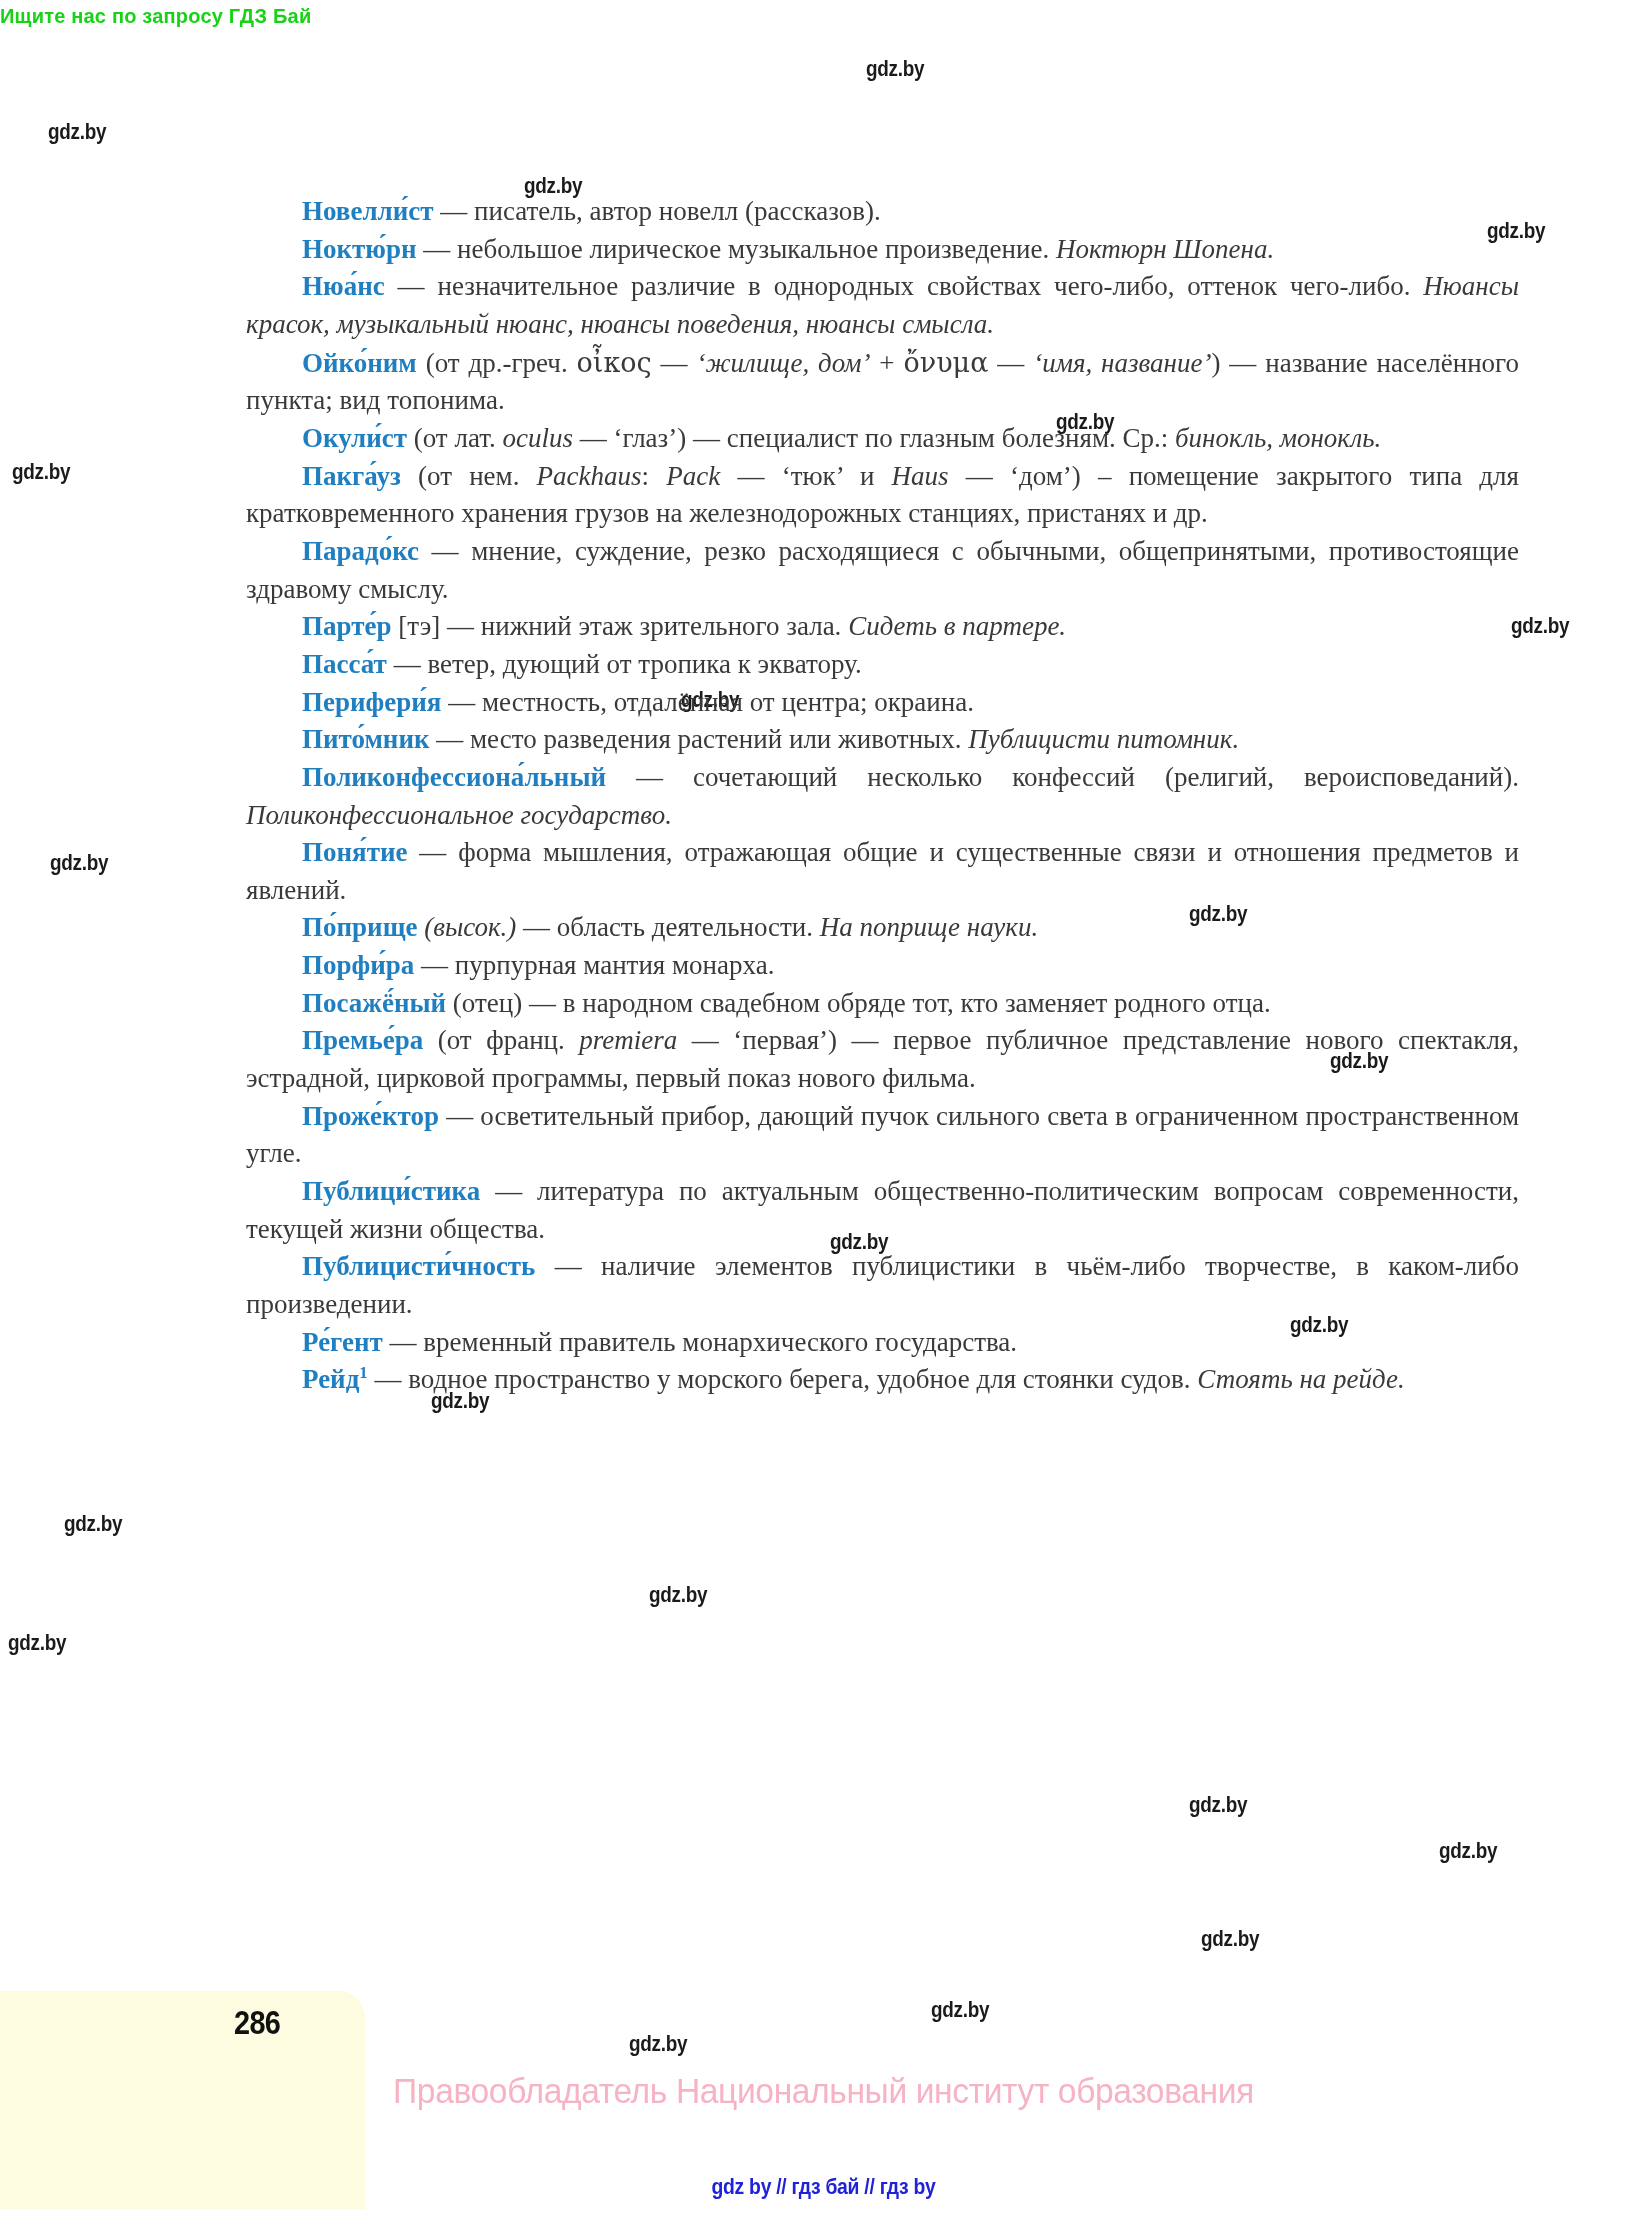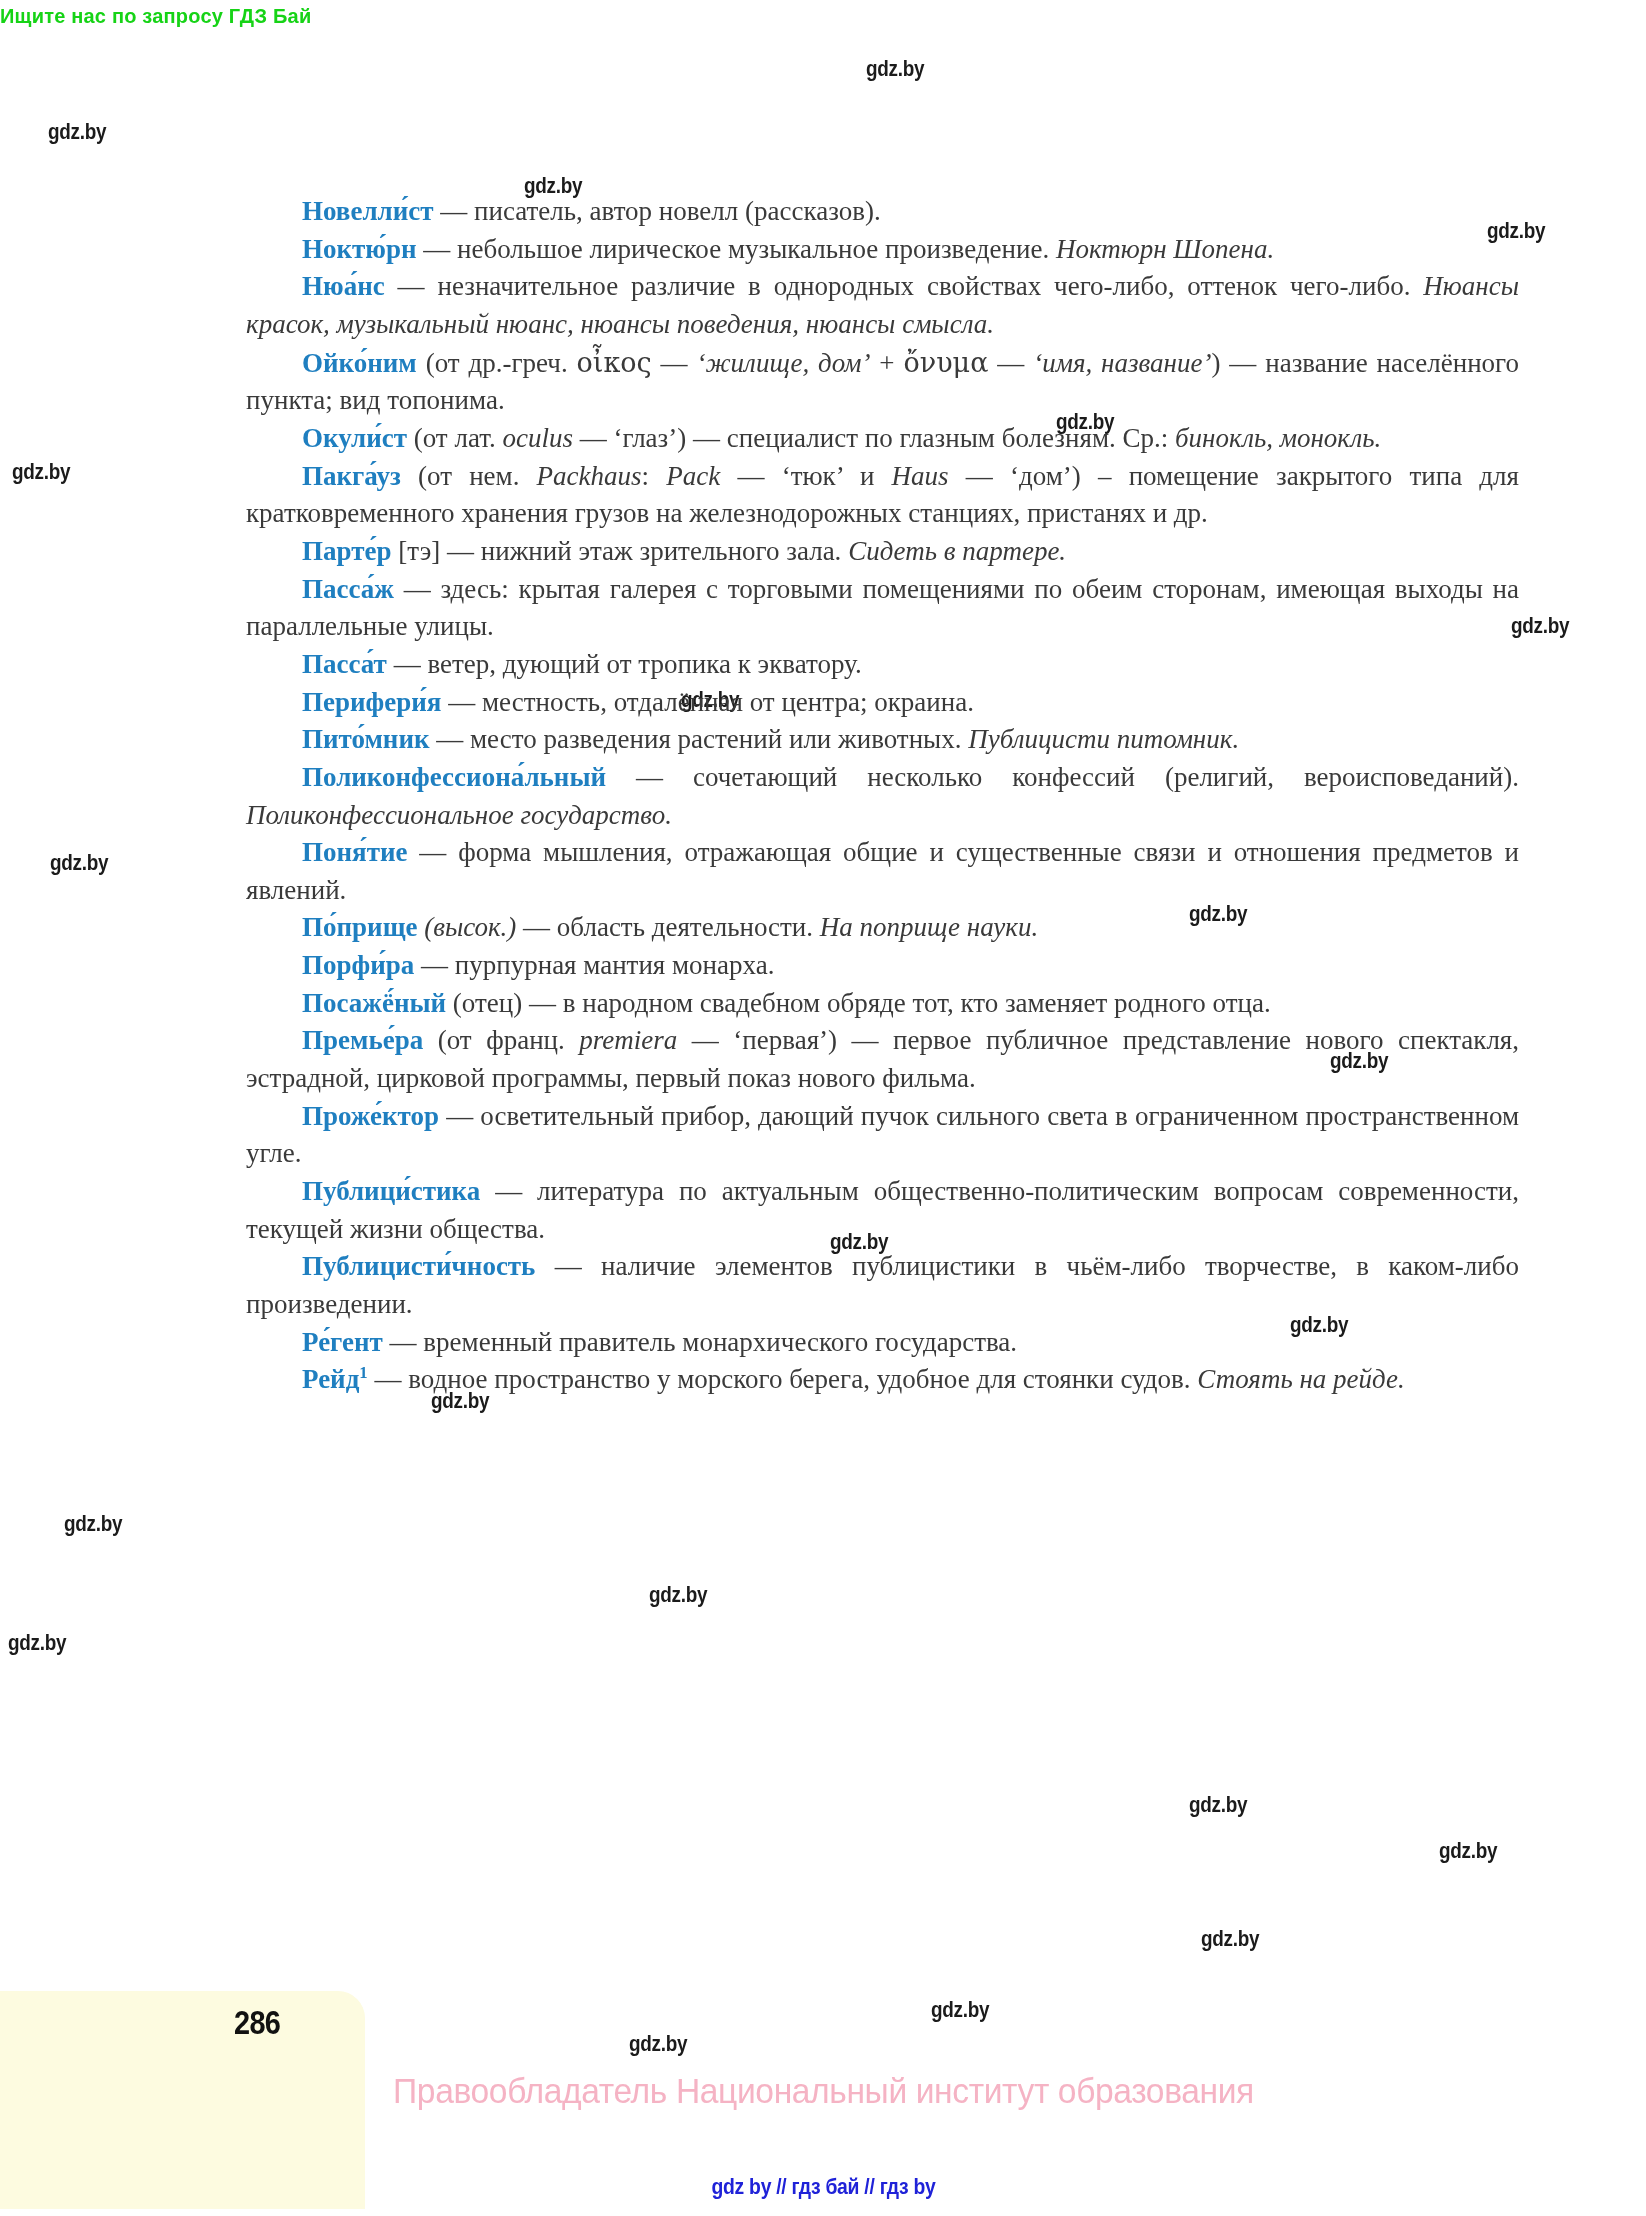--- a/index.html
+++ b/index.html
@@ -178,28 +178,28 @@
     </p>
 
     <p class="entry">
       <span class="hw">Окули́ст</span><span> (от лат. </span><span class="it">oculus</span><span> — ‘глаз’) — </span><span>специалист по глазным болезням. Ср.: </span><span class="it">бинокль, монокль.</span>
     </p>
 
     <p class="entry">
       <span class="hw">Пакга́уз</span><span> (от нем. </span><span class="it">Packhaus</span><span>: </span><span class="it">Pack</span><span> — ‘тюк’ и </span><span class="it">Haus</span><span> — ‘дом’) – </span><span>помещение закрытого типа для кратковременного хранения грузов на железнодорожных станциях, пристанях и др.</span>
     </p>
 
+    <p class="entry">
+      <span class="hw">Парадо́кс</span><span> — мнение, суждение, резко расходящиеся с обычными, общепринятыми, противостоящие здравому смыслу.</span>
+    </p>
 
     <p class="entry">
       <span class="hw">Парте́р</span><span> [тэ] — нижний этаж зрительного зала. </span><span class="it">Сидеть в партере.</span>
     </p>
 
-    <p class="entry">
-      <span class="hw">Пасса́ж</span><span> — здесь: крытая галерея с торговыми помещениями по обеим сторонам, имеющая выходы на параллельные улицы.</span>
-    </p>
 
     <p class="entry">
       <span class="hw">Пасса́т</span><span> — ветер, дующий от тропика к экватору.</span>
     </p>
 
 
     <p class="entry">
       <span class="hw">Перифери́я</span><span> — местность, отдалённая от центра; окраина.</span>
     </p>
 

